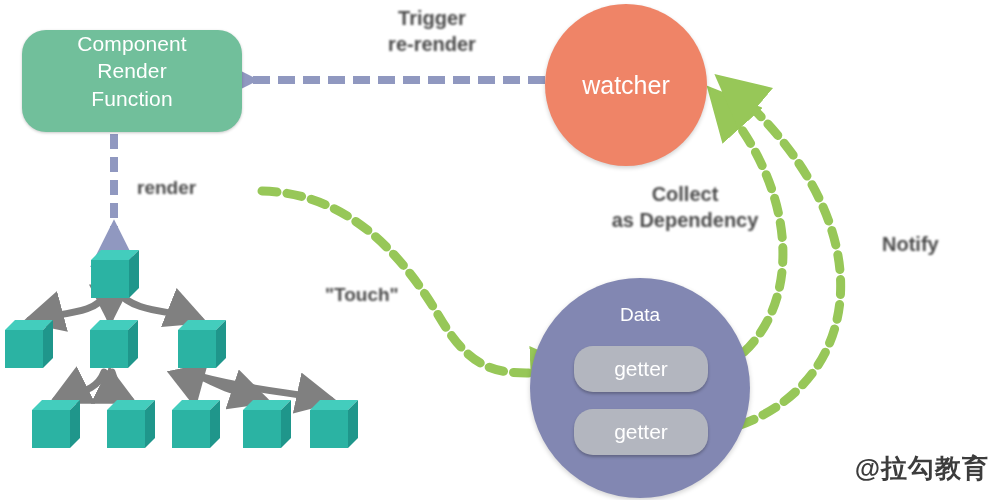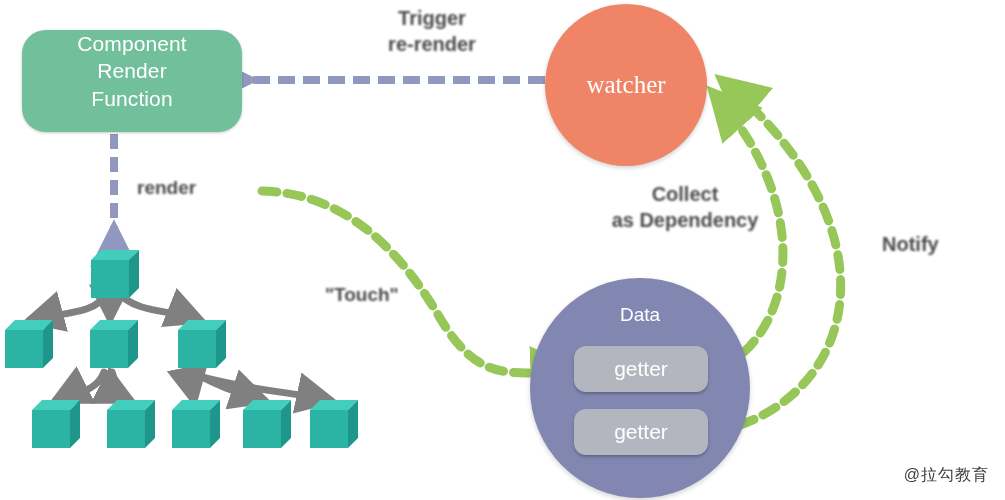--- a/index.html
+++ b/index.html
@@ -47,21 +47,20 @@
     left:545px; top:4px;
     width:162px; height:162px;
     border-radius:50%;
     background:#ef8467;
     box-shadow:0 2px 4px rgba(0,0,0,.18);
     display:flex;
     align-items:center;
     justify-content:center;
     color:#ffffff;
     font-size:25px;
-    font-family:Liberation Serif, serif;
   }
 
   
   .data-circle{
     left:530px; top:278px;
     width:220px; height:220px;
     border-radius:50%;
     background:#8287b2;
     box-shadow:0 2px 5px rgba(0,0,0,.18);
   }
@@ -71,21 +70,21 @@
     text-align:center;
     color:#ffffff;
     font-size:19px;
   }
   .prop-box{
     position:absolute;
     left:44px;
     width:134px;
     height:46px;
     background:#b3b6bf;
-    border-radius:12px;
+    border-radius:19px;
     box-shadow:0 2px 3px rgba(0,0,0,.25);
     display:flex;
     align-items:center;
     justify-content:center;
     color:#ffffff;
     font-size:21px;
   }
   .prop-getter{top:68px;}
   .prop-setter{top:131px;}
 
@@ -109,22 +108,22 @@
   
   .watermark{
     position:absolute;
     right:16px; bottom:14px;
     text-align:right;
     z-index:6;
     user-select:none;
   }
   .watermark .wm-main{
     color:#3c3c3c;
-    font-size:16px;
-    font-weight:normal;
+    font-size:26px;
+    font-weight:bold;
     letter-spacing:1px;
   }
   .watermark .wm-sub{
     color:#6f6f6f;
     font-size:13px;
     margin-top:-3px;
     opacity:.85;
   }
 </style>
 </head>

